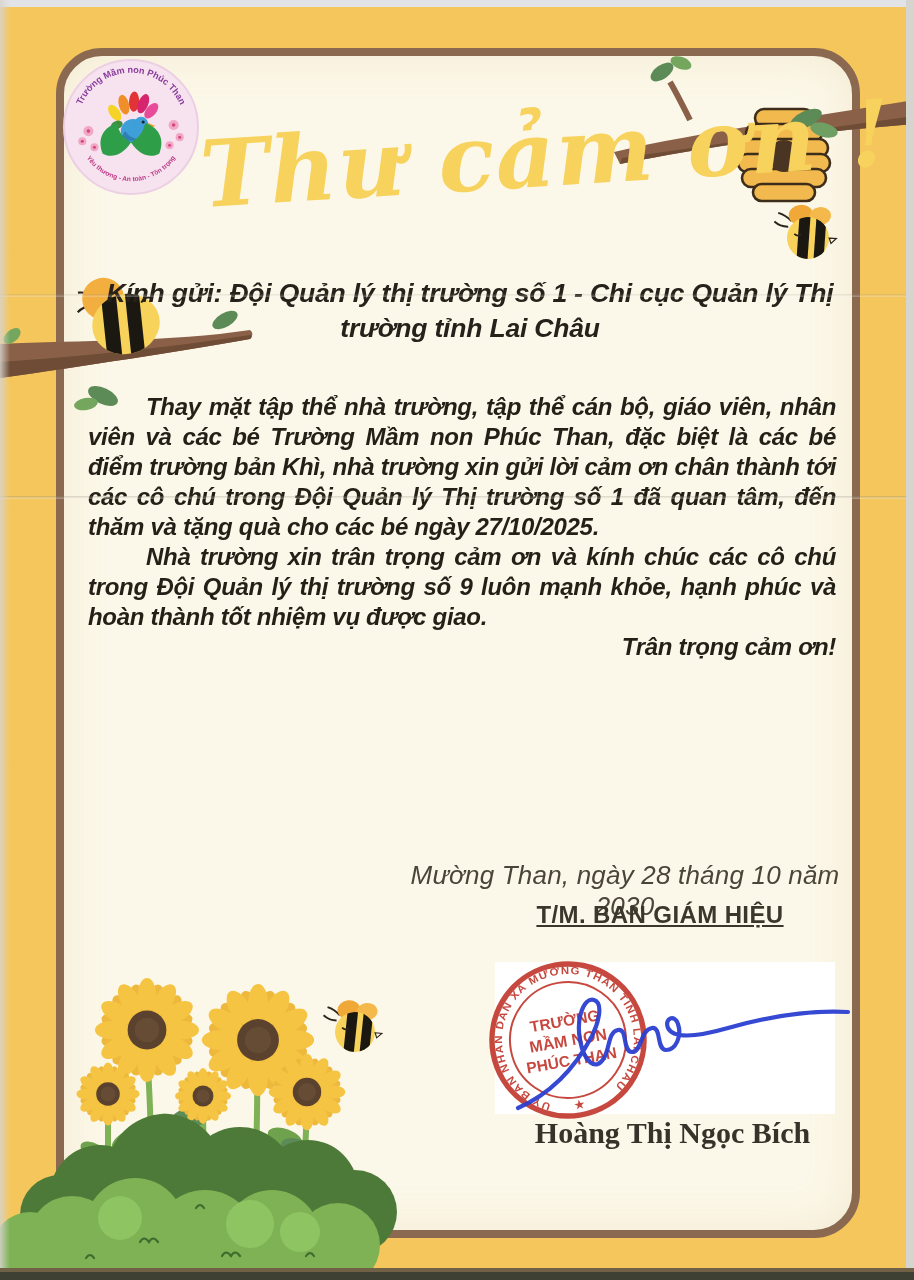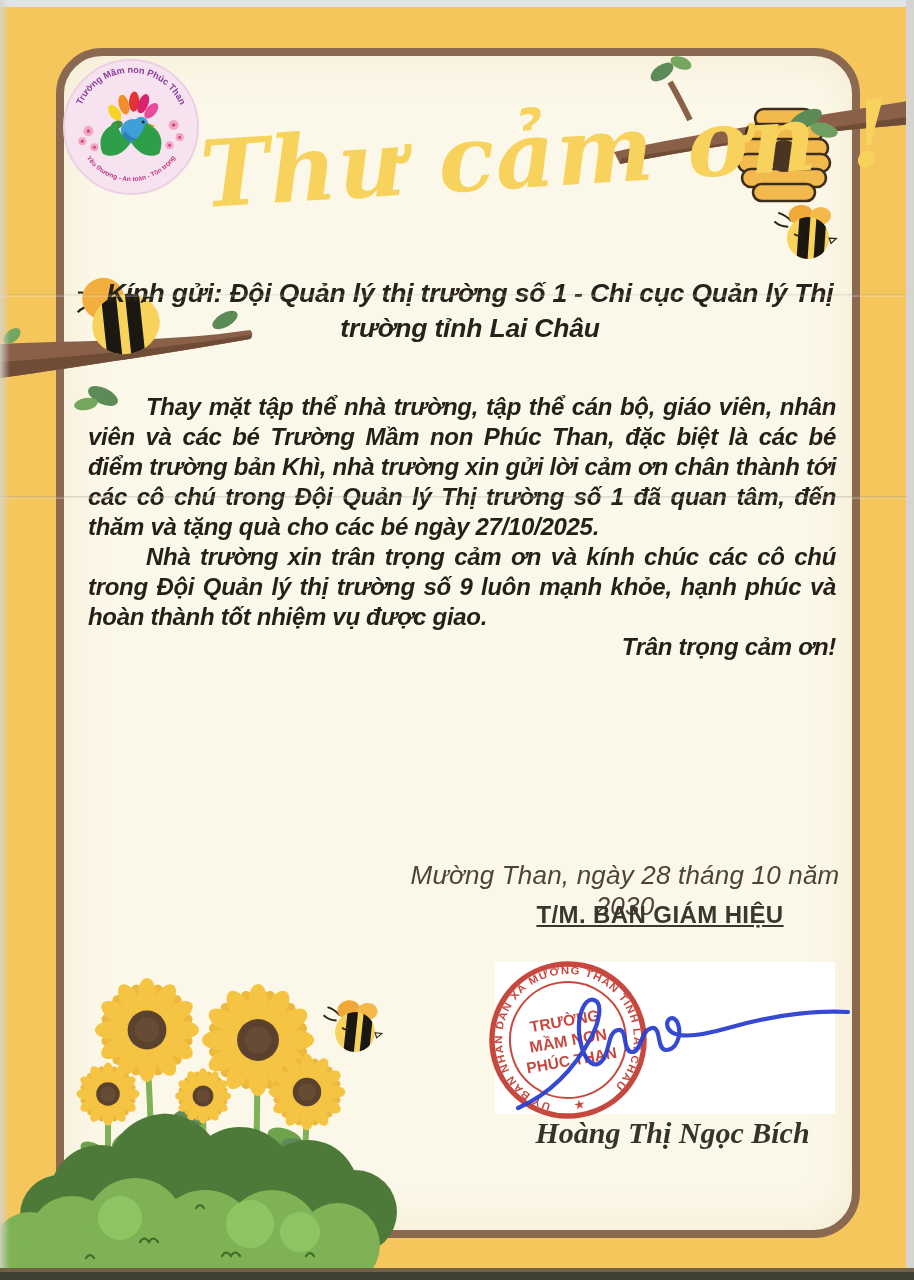--- a/index.html
+++ b/index.html
@@ -39,21 +39,21 @@
              color:#241f17;text-align:justify;letter-spacing:-0.3px;}
   .body-text p{margin:0;text-indent:58px;}
   .body-text p:last-child{text-indent:82px;text-align:right;}
   
   .date-line{position:absolute;left:410px;top:860px;width:430px;z-index:3;text-align:center;
              font-style:italic;font-size:26px;color:#4b4539;letter-spacing:0.2px;}
   .sign-block{position:absolute;left:470px;top:898px;width:380px;z-index:3;text-align:center;
               font-weight:700;font-size:24px;line-height:1.38;color:#3c372d;letter-spacing:0.4px;text-decoration:underline;}
   .stamp-wrap{position:absolute;left:480px;top:948px;width:380px;height:182px;z-index:4;}
   .signer-name{position:absolute;left:500px;top:1116px;width:345px;z-index:5;text-align:center;
-               font-family:"Liberation Serif",serif;font-weight:700;font-size:30px;color:#37322a;font-style:italic;}
+               font-family:"Liberation Serif",serif;font-weight:700;font-size:30px;color:#37322a;}
 </style>
 </head>
 <body>
 
 <div class="canvas">
 
   <div class="paper"></div>
 
   <svg class="decor" viewBox="0 0 914 1280">
     <defs>

